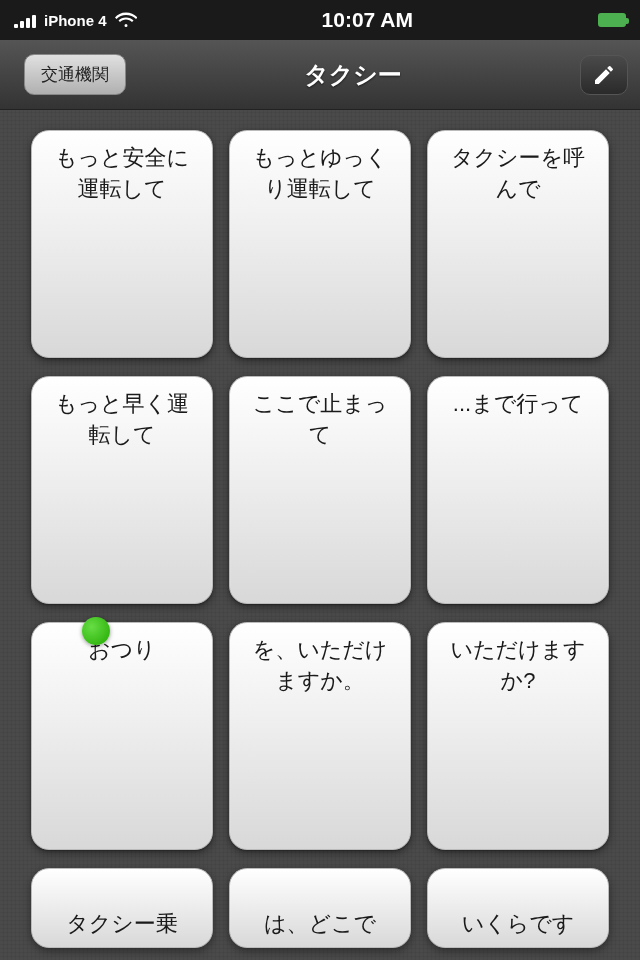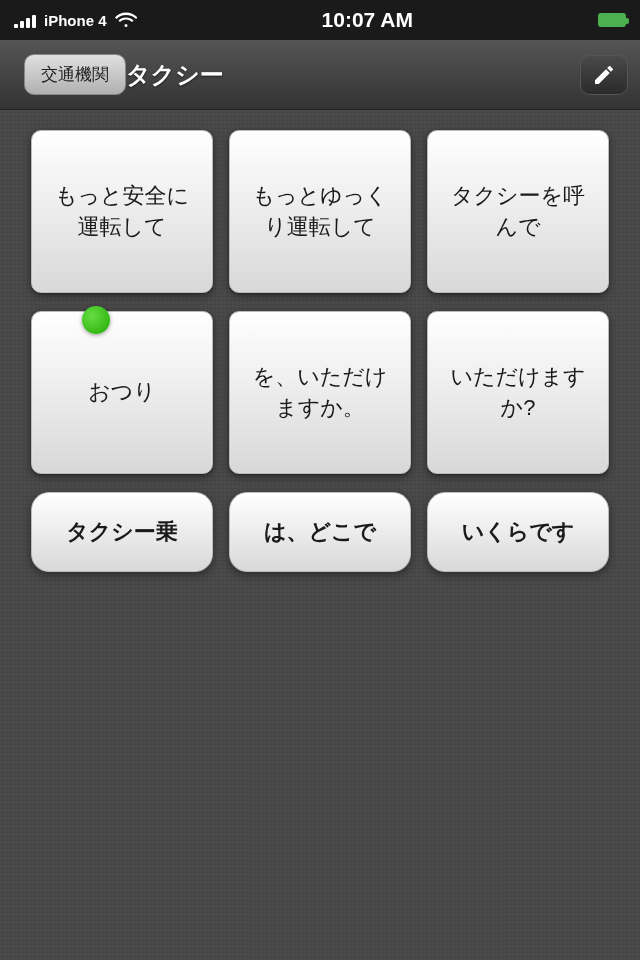--- a/index.html
+++ b/index.html
@@ -102,20 +102,21 @@
       text-align: center;
       margin-left: 12px;
     }
 
     #nav-title {
       color: white;
       font-size: 24px;
       font-weight: bold;
       text-shadow: 0 1px 2px rgba(0,0,0,0.6);
       flex: 1;
+      text-align: center;
     }
 
     #edit-button {
       background: linear-gradient(to bottom, #4a4a4a, #2a2a2a);
       border: 1px solid #555;
       border-radius: 10px;
       width: 48px;
       height: 40px;
       display: flex;
       align-items: center;
@@ -145,30 +146,30 @@
     }
 
     .grid-row {
       display: flex;
       gap: 16px;
       justify-content: center;
     }
 
     .grid-cell {
       width: 182px;
-      height: 163px;
+      height: 228px;
       background: linear-gradient(to bottom, #ffffff 0%, #f0f0f0 40%, #d8d8d8 100%);
-      border-radius: 10px;
+      border-radius: 18px;
       border: 1px solid #bbb;
       box-shadow:
         inset 0 1px 1px rgba(255,255,255,0.9),
         0 3px 8px rgba(0,0,0,0.4),
         0 1px 2px rgba(0,0,0,0.3);
       display: flex;
-      align-items: center;
+      align-items: flex-start;
       justify-content: center;
       text-align: center;
       font-size: 22px;
       line-height: 1.4;
       color: #1a1a1a;
       cursor: pointer;
       padding: 12px;
       position: relative;
       font-weight: 400;
     }
@@ -177,29 +178,28 @@
     .grid-cell-partial {
       width: 182px;
       height: 80px;
       background: linear-gradient(to bottom, #ffffff 0%, #f0f0f0 40%, #d8d8d8 100%);
       border-radius: 18px;
       border: 1px solid #bbb;
       box-shadow:
         inset 0 1px 1px rgba(255,255,255,0.9),
         0 3px 8px rgba(0,0,0,0.4);
       display: flex;
-      align-items: center;
+      align-items: flex-end;
       justify-content: center;
       text-align: center;
       font-size: 22px;
       color: #1a1a1a;
       cursor: pointer;
       padding: 8px;
       overflow: hidden;
-      font-weight: bold;
     }
 
     
     .green-dot {
       width: 28px;
       height: 28px;
       background: radial-gradient(circle at 35% 35%, #66dd44, #22aa00);
       border-radius: 50%;
       position: absolute;
       top: -6px;
@@ -249,20 +249,31 @@
       <span>もっと安全に運転して</span>
     </div>
     <div class="grid-cell" id="cell-2">
       <span>もっとゆっくり運転して</span>
     </div>
     <div class="grid-cell" id="cell-3">
       <span>タクシーを呼んで</span>
     </div>
   </div>
 
+  <div class="grid-row">
+    <div class="grid-cell" id="cell-4">
+      <span>もっと早く運転して</span>
+    </div>
+    <div class="grid-cell" id="cell-5">
+      <span>ここで止まって</span>
+    </div>
+    <div class="grid-cell" id="cell-6">
+      <span>...まで行って</span>
+    </div>
+  </div>
 
   <div class="grid-row">
     <div class="grid-cell" id="cell-7" style="position:relative;">
       <div class="green-dot"></div>
       <span>おつり</span>
     </div>
     <div class="grid-cell" id="cell-8">
       <span>を、いただけますか。</span>
     </div>
     <div class="grid-cell" id="cell-9">

